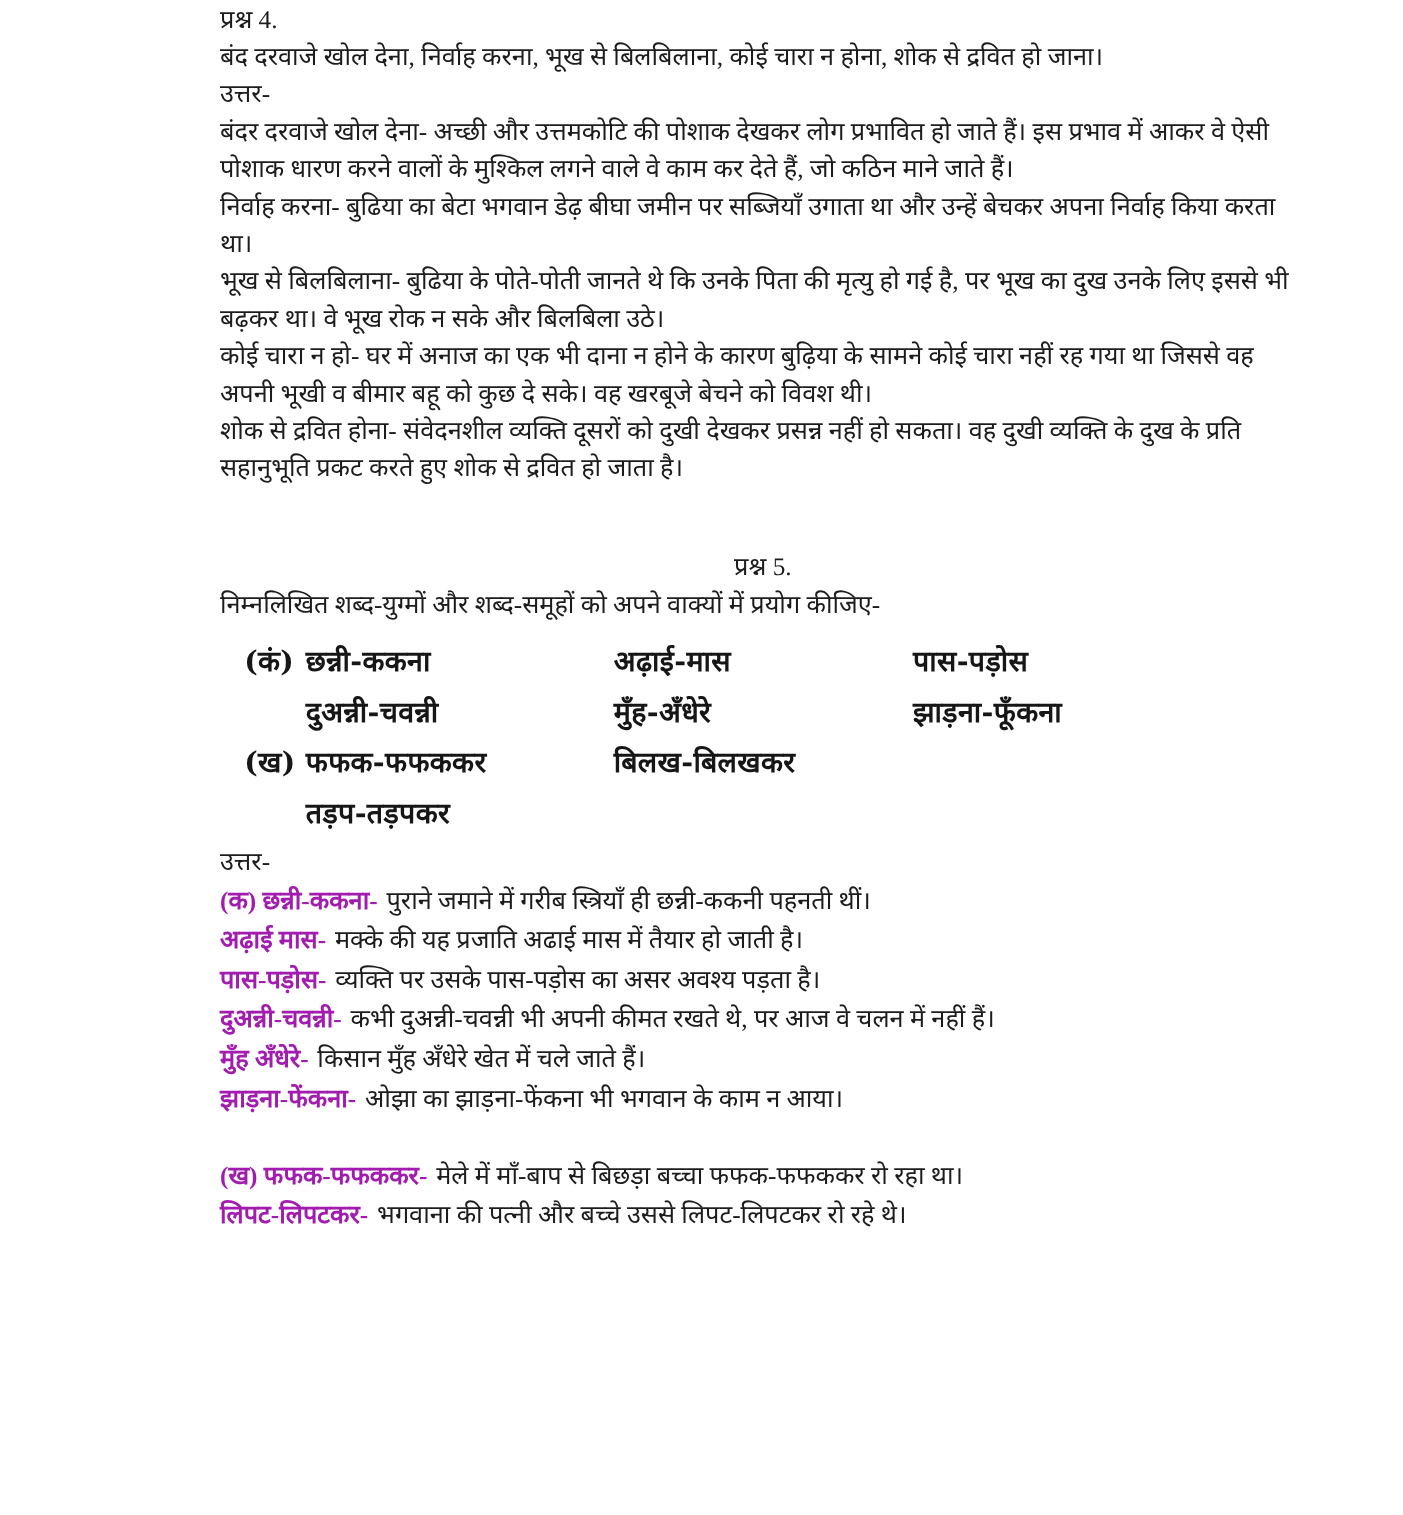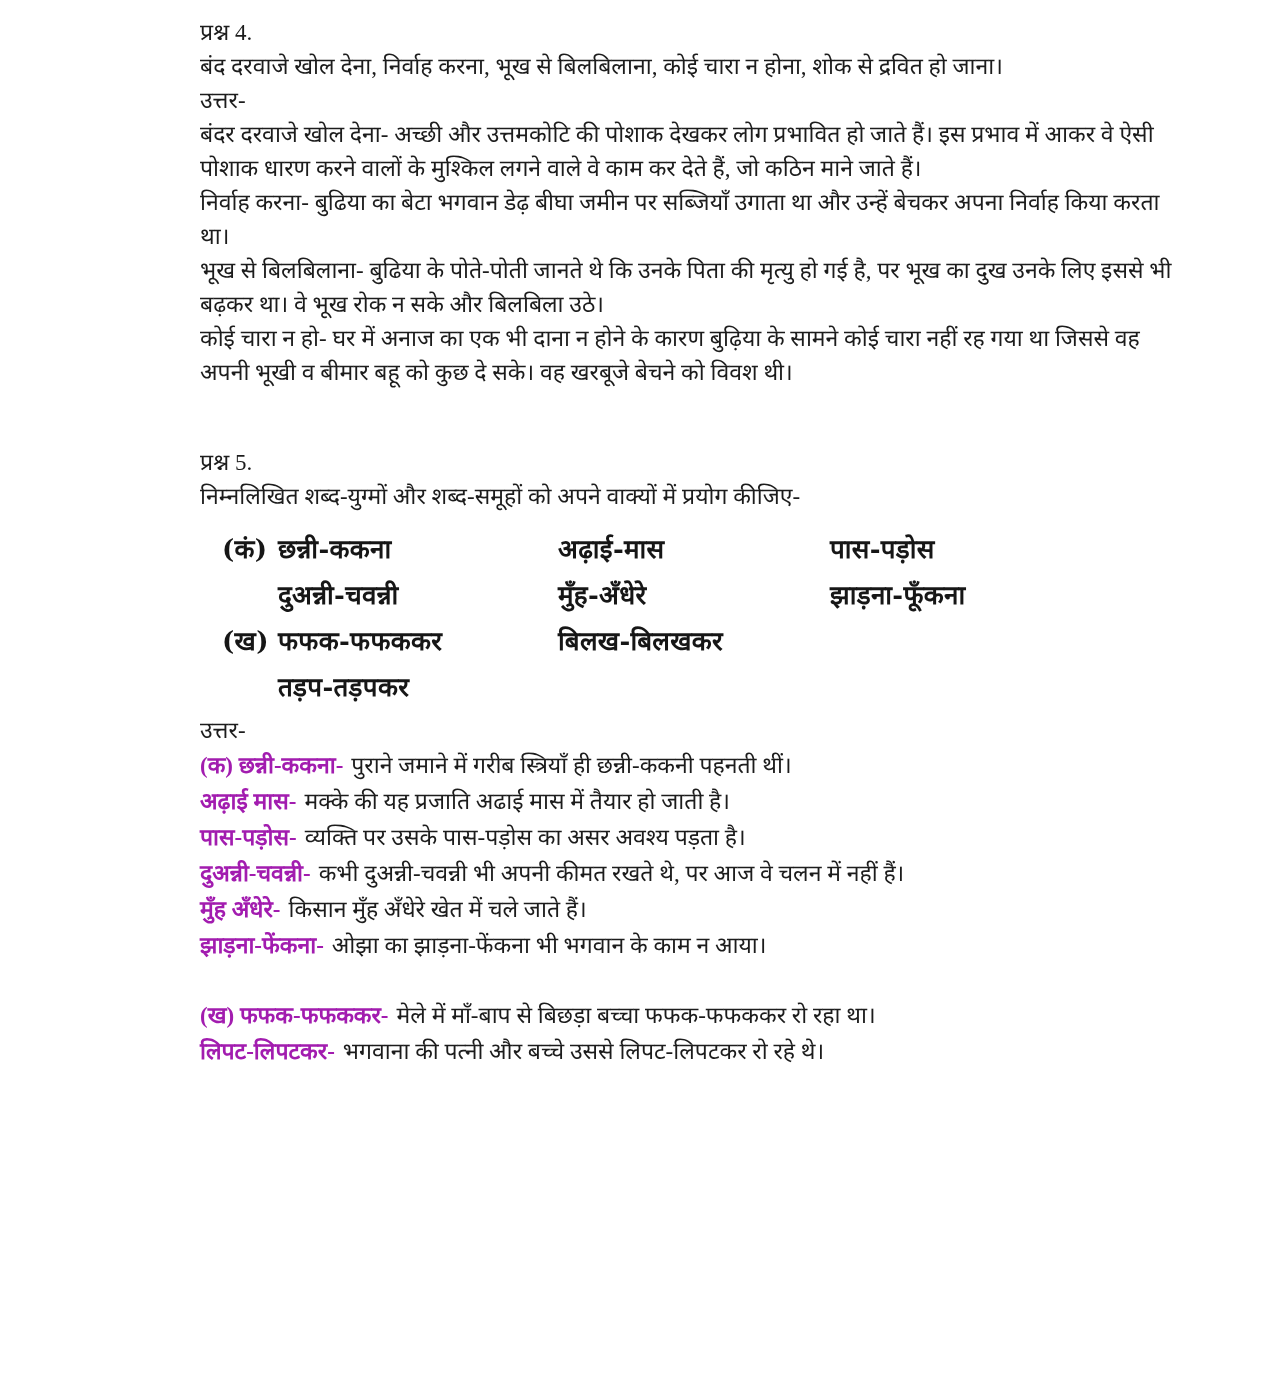--- a/index.html
+++ b/index.html
@@ -5,31 +5,31 @@
   html, body { margin: 0; padding: 0; background: #ffffff; }
   .page {
     width: 1275px;
     height: 1377px;
     background: #ffffff;
     overflow: hidden;
     box-sizing: border-box;
   }
   .content {
     box-sizing: border-box;
-    padding: 16px 88px 0 200px;
+    padding: 1px 88px 0 200px;
     color: #1c1c1c;
     font-family: "Liberation Serif", "DejaVu Serif", serif;
     font-size: 23px;
     line-height: 34px;
     text-align: left;
   }
   .line, .q-heading { margin: 0; }
   p.para { margin: 0; }
   .gap { margin-top: 34px; }
-  .gap-lg { margin-top: 56px; }
+  .gap-lg { margin-top: 56px; text-align: center; }
 
   
   .word-table {
     margin: 12px 0 4px 22px;
     font-weight: 700;
     font-size: 26px;
     font-family: "DejaVu Serif", "Liberation Serif", serif;
     color: #161616;
     letter-spacing: 0.3px;
   }
@@ -52,20 +52,21 @@
   <div class="content">
 
     <div class="q-heading">प्रश्न 4.</div>
     <div class="line">बंद दरवाजे खोल देना, निर्वाह करना, भूख से बिलबिलाना, कोई चारा न होना, शोक से द्रवित हो जाना।</div>
     <div class="line">उत्तर-</div>
 
     <p class="para">बंदर दरवाजे खोल देना- अच्छी और उत्तमकोटि की पोशाक देखकर लोग प्रभावित हो जाते हैं। इस प्रभाव में आकर वे ऐसी पोशाक धारण करने वालों के मुश्किल लगने वाले वे काम कर देते हैं, जो कठिन माने जाते हैं।</p>
     <p class="para gap">निर्वाह करना- बुढिया का बेटा भगवान डेढ़ बीघा जमीन पर सब्जियाँ उगाता था और उन्हें बेचकर अपना निर्वाह किया करता था।</p>
     <p class="para">भूख से बिलबिलाना- बुढिया के पोते-पोती जानते थे कि उनके पिता की मृत्यु हो गई है, पर भूख का दुख उनके लिए इससे भी बढ़कर था। वे भूख रोक न सके और बिलबिला उठे।</p>
     <p class="para gap">कोई चारा न हो- घर में अनाज का एक भी दाना न होने के कारण बुढ़िया के सामने कोई चारा नहीं रह गया था जिससे वह अपनी भूखी व बीमार बहू को कुछ दे सके। वह खरबूजे बेचने को विवश थी।</p>
+    <p class="para gap">शोक से द्रवित होना- संवेदनशील व्यक्ति दूसरों को दुखी देखकर प्रसन्न नहीं हो सकता। वह दुखी व्यक्ति के दुख के प्रति सहानुभूति प्रकट करते हुए शोक से द्रवित हो जाता है।</p>
 
     <div class="q-heading gap-lg">प्रश्न 5.</div>
     <div class="line">निम्नलिखित शब्द-युग्मों और शब्द-समूहों को अपने वाक्यों में प्रयोग कीजिए-</div>
 
     <div class="word-table">
       <div class="wt-row">
         <span class="wt-label">(कं)</span>
         <span class="wt-cell">छन्नी-ककना</span>
         <span class="wt-cell">अढ़ाई-मास</span>
         <span class="wt-cell">पास-पड़ोस</span>

